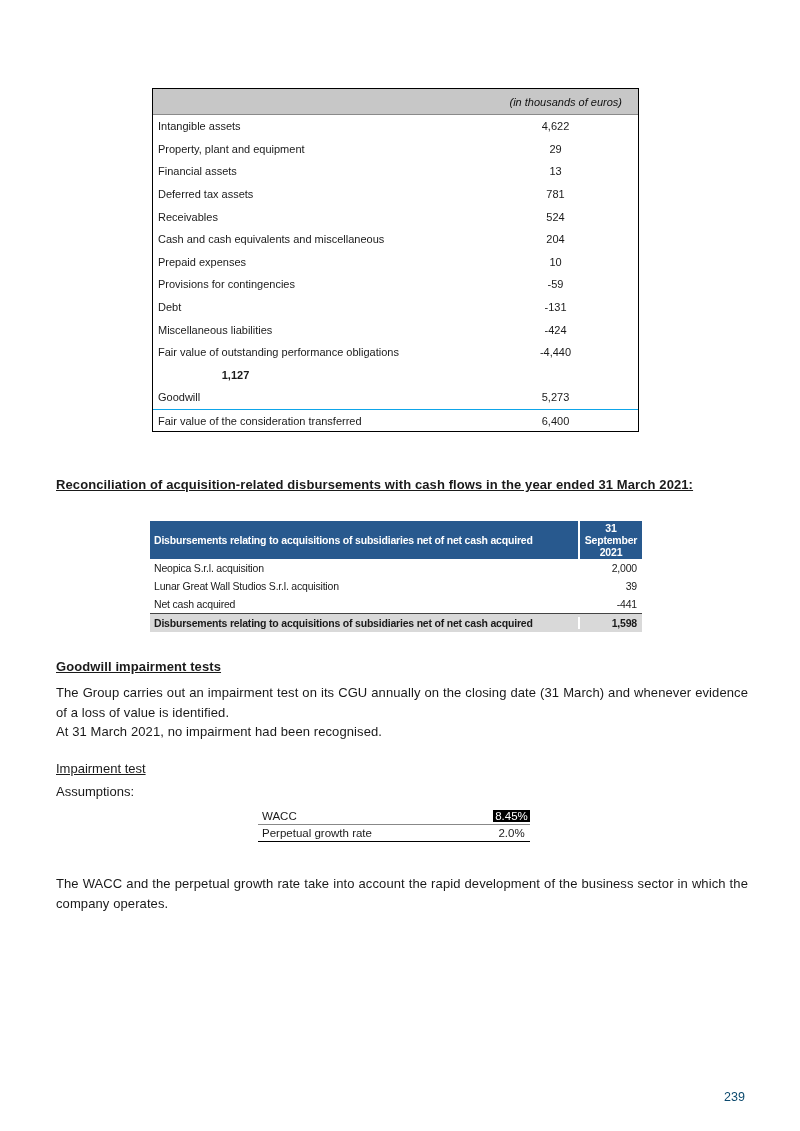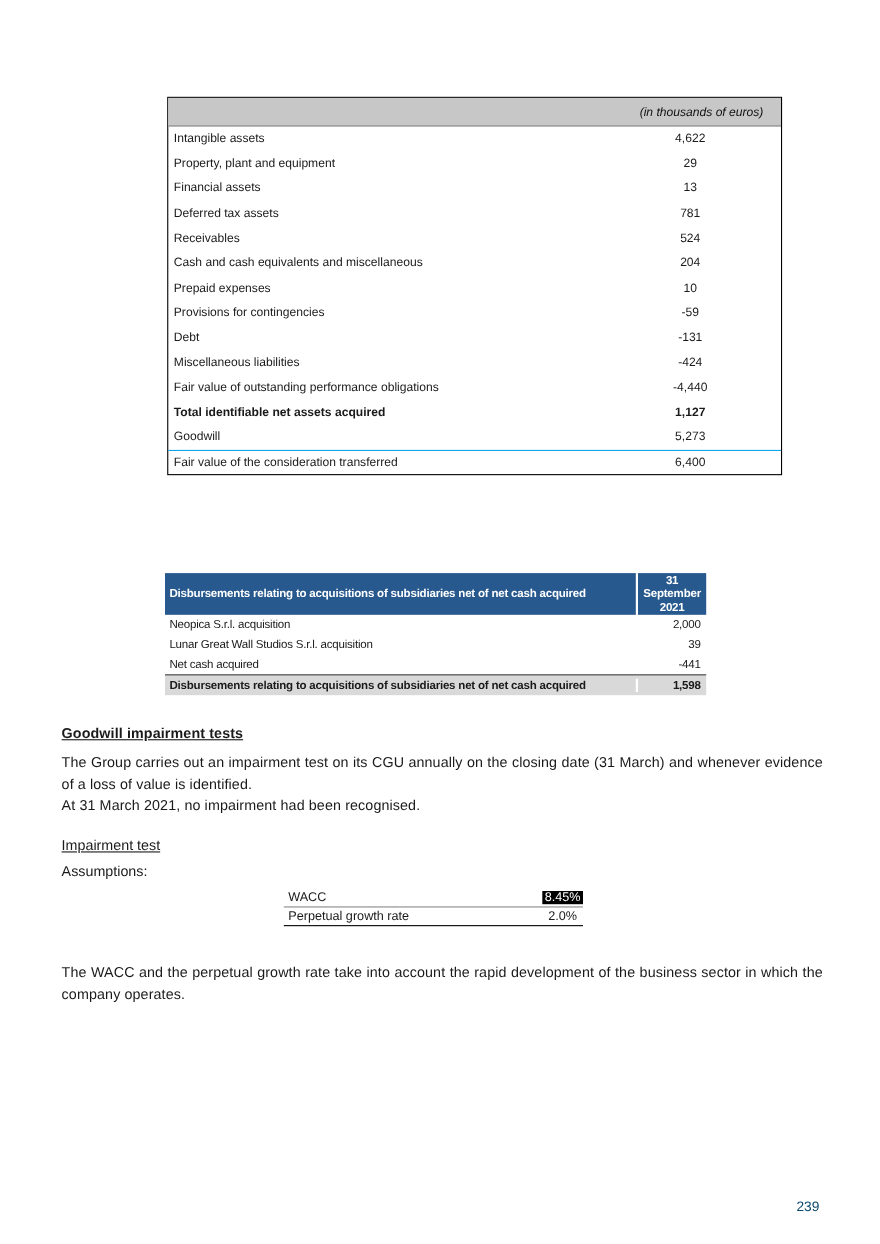--- a/index.html
+++ b/index.html
@@ -3,21 +3,21 @@
 <meta charset="utf-8">
 <style>
   * { margin:0; padding:0; box-sizing:border-box; }
   html,body { background:#ffffff; }
   .page {
     position:relative; width:800px; height:1131px; background:#ffffff;
     font-family:"Liberation Sans", sans-serif; color:#1a1a1a; overflow:hidden;
   }
 
   
-  .t1 { position:absolute; left:152px; top:88px; width:559px; border:1px solid #000; font-size:11px; background:#fff; }
+  .t1 { position:absolute; left:152px; top:88px; width:487px; border:1px solid #000; font-size:11px; background:#fff; }
   .t1-header {
     height:26px; background:#c7c7c7; display:flex; align-items:center; justify-content:flex-end;
     font-style:italic; padding-right:16px; border-bottom:1px solid #8a8a8a; color:#111;
   }
   .t1-row { height:22.6px; display:flex; align-items:center; }
   .t1-row .lbl { flex:1; padding-left:5px; }
   .t1-row .val { width:165px; text-align:center; }
   .t1-row.bold { font-weight:bold; }
   .t1-row.topline { border-top:1px solid #0ea5e9; }
 
@@ -99,33 +99,33 @@
     </div>
     <div class="t1-row">
       <span class="lbl">Miscellaneous liabilities</span>
       <span class="val">-424</span>
     </div>
     <div class="t1-row">
       <span class="lbl">Fair value of outstanding performance obligations</span>
       <span class="val">-4,440</span>
     </div>
     <div class="t1-row bold">
-      <span class="lbl">Total identifiable net assets acquired</span>
       <span class="val">1,127</span>
     </div>
     <div class="t1-row">
       <span class="lbl">Goodwill</span>
       <span class="val">5,273</span>
     </div>
     <div class="t1-row topline">
       <span class="lbl">Fair value of the consideration transferred</span>
       <span class="val">6,400</span>
     </div>
   </div>
 
+  <div class="h-bold" style="top:477px;">Reconciliation of acquisition-related disbursements with cash flows in the year ended 31 March 2021:</div>
 
   <div class="t2">
     <div class="t2-head">
       <span class="lbl">Disbursements relating to acquisitions of subsidiaries net of net cash acquired</span>
       <span class="val">31 September 2021</span>
     </div>
     <div class="t2-row">
       <span class="lbl">Neopica S.r.l. acquisition</span>
       <span class="val">2,000</span>
     </div>

